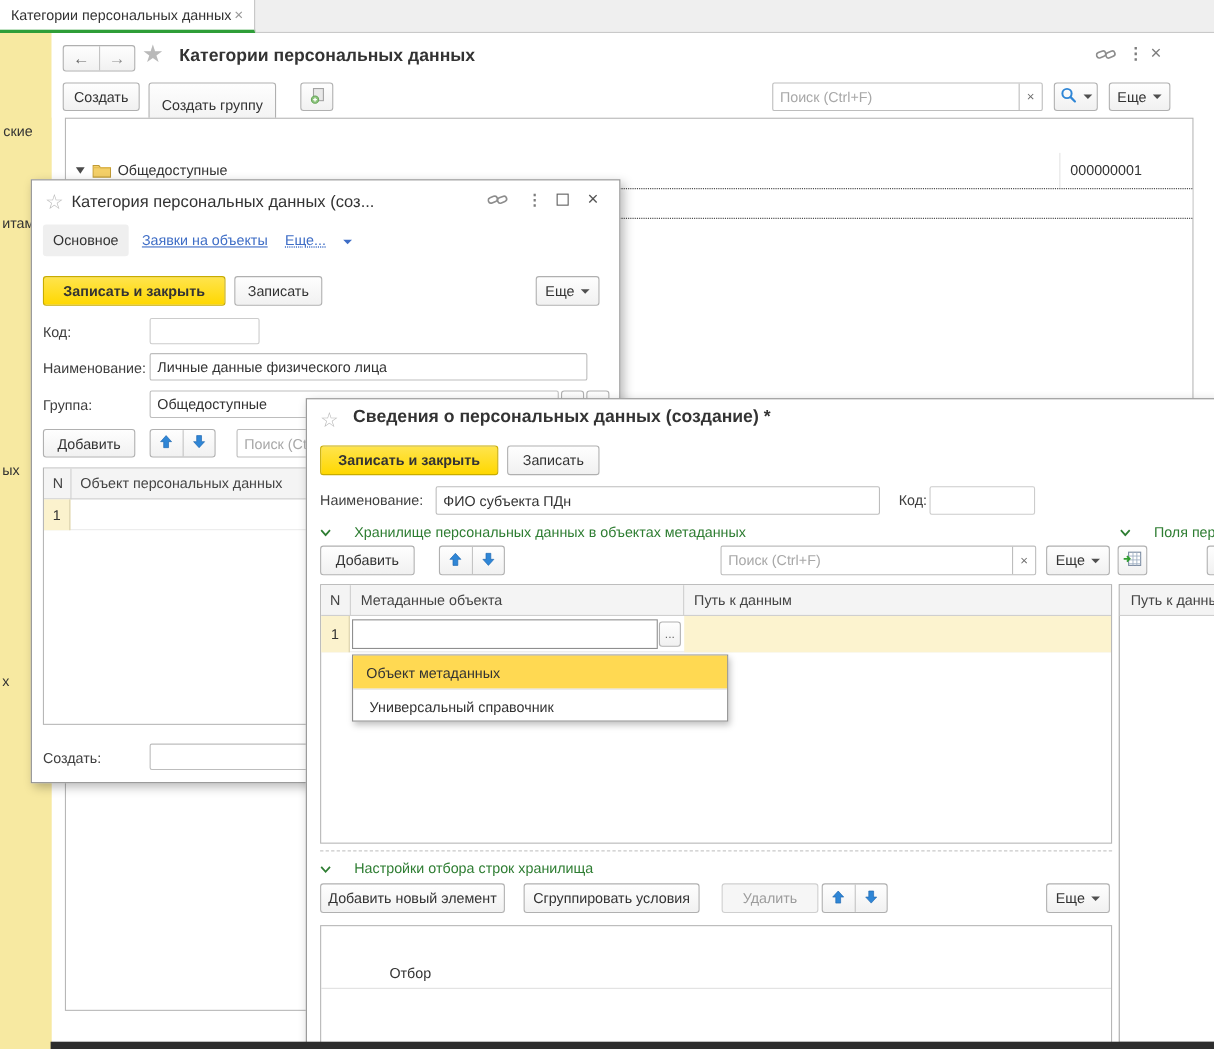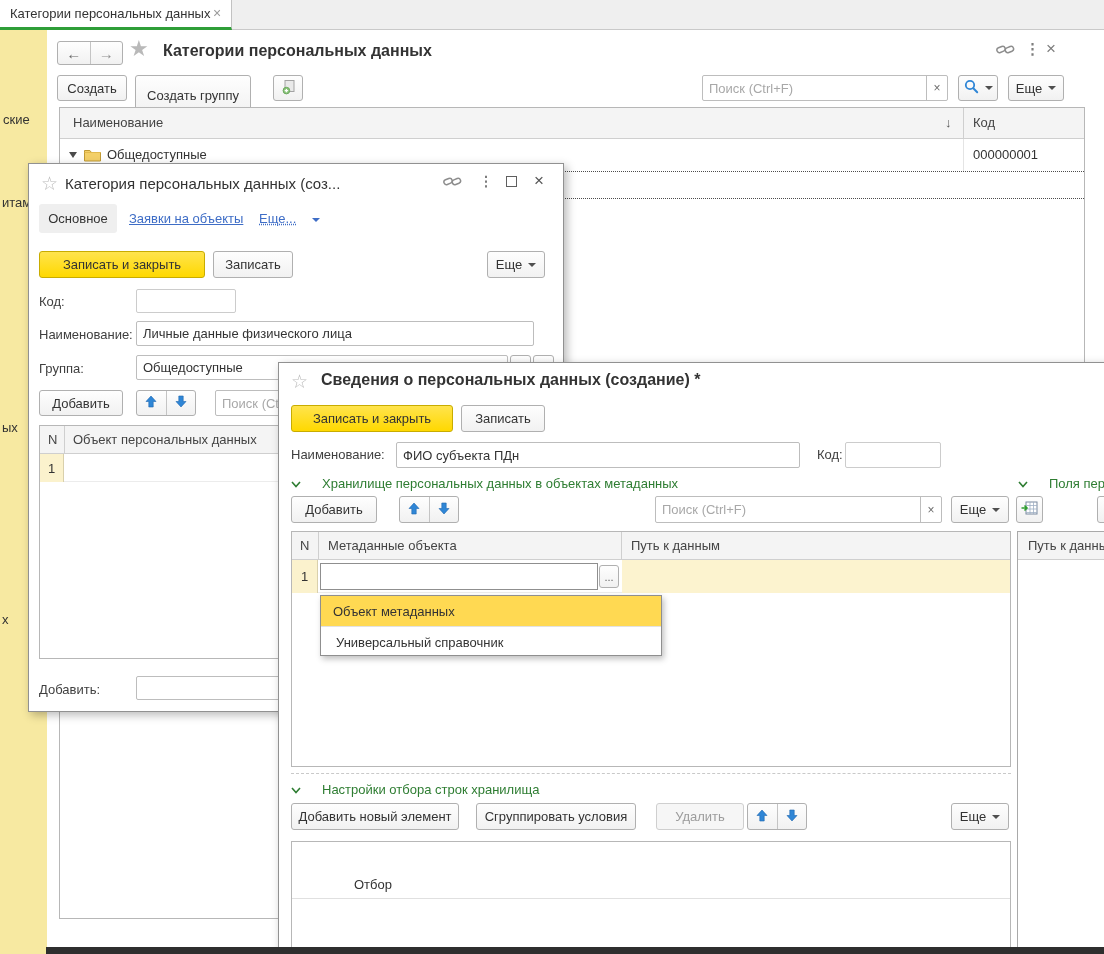--- a/index.html
+++ b/index.html
@@ -2,21 +2,21 @@
 <html><head>
 <meta charset="utf-8">
 <style>
   html,body{margin:0;padding:0;background:#fff}
   #app{position:relative;width:1104px;height:954px;overflow:hidden;background:#fff;
        font-family:"Liberation Sans",sans-serif;font-size:13px;color:#333}
   .abs{position:absolute;box-sizing:border-box}
   .btn{position:absolute;box-sizing:border-box;display:flex;align-items:center;justify-content:center;gap:6px;
        background:linear-gradient(#fefefe,#f1f1f1);border:1px solid #b0b0b0;border-radius:3px;
        font-size:13px;color:#333;cursor:default;white-space:nowrap}
-  .btn.yellow{background:linear-gradient(#ffe44d,#ffd800);border-color:#c8ac00;font-weight:400}
+  .btn.yellow{background:linear-gradient(#ffe44d,#ffd800);border-color:#c8ac00;font-weight:700}
   .btn.disabled{color:#9c9c9c;background:#f6f6f6;border-color:#cfcfcf}
   .caret{width:0;height:0;border-left:4px solid transparent;border-right:4px solid transparent;border-top:4px solid #4f4f4f}
   .inp{position:absolute;box-sizing:border-box;border:1px solid #bdbdbd;border-radius:2px;background:#fff;
        font:13px "Liberation Sans",sans-serif;color:#333;padding:0 6px;outline:none}
   .inp::placeholder{color:#a8a8a8}
   .inp-flat{border:none;border-radius:0;background:transparent;width:100%;height:100%;
        font:13px "Liberation Sans",sans-serif;color:#333;padding:0 6px;outline:none;box-sizing:border-box}
   .inp-flat::placeholder{color:#a8a8a8}
   .srch{position:absolute;box-sizing:border-box;border:1px solid #bdbdbd;border-radius:2px;background:#fff;display:flex}
   .srch .xseg{width:20px;border-left:1px solid #bdbdbd;display:flex;align-items:center;justify-content:center;
@@ -111,26 +111,20 @@
           </svg></span>
       <span class="caret"></span>
       </div>
     <div class="btn" style="left:961px;top:45px;width:56px;height:26px">
       <span>Еще</span>
       <span class="caret"></span>
       </div>
   </div>
 
   <div class="tbl" style="left:59px;top:107px;width:1026px;height:812px">
-    <div class="thead abs" style="left:0;top:0;width:1024px;height:31px">
-      <span class="abs" style="left:13px;top:7px;color:#444">Наименование</span>
-      <span class="abs" style="left:885px;top:7px;color:#555">↓</span>
-      <span class="abs" style="left:913px;top:7px;color:#444">Код</span>
-      <div class="abs" style="left:903px;top:0;width:1px;height:31px;background:#cfcfcf"></div>
-    </div>
     <div class="abs" style="left:0;top:31px;width:1024px;height:32px">
       <div class="abs" style="left:9px;top:13px;width:0;height:0;border-left:4px solid transparent;border-right:4px solid transparent;border-top:6px solid #4a4a4a"></div>
       <span class="abs" style="left:24px;top:9px">
         <svg width="17" height="14" viewBox="0 0 17 14">
           <path d="M0.5 2.5 h5.4 l1.6 2 h9 v8.5 h-16 z" fill="#f3cf68" stroke="#c09a35"></path>
           <path d="M0.5 4.5 h16" stroke="#e2b94d" stroke-width="1"></path>
           </svg></span>
       <span class="abs" style="left:47px;top:8px">Общедоступные</span>
       <span class="abs" style="left:913px;top:8px">000000001</span>
       <div class="abs" style="left:903px;top:0;width:1px;height:32px;background:#e4e4e4"></div>
@@ -205,21 +199,21 @@
         <div class="abs" style="left:24px;top:0;width:1px;height:28px;background:#cfcfcf"></div>
         <span class="abs" style="left:33px;top:6px;color:#444">Объект персональных данных</span>
       </div>
       <div class="abs" style="left:0;top:28px;width:514px;height:28px;border-bottom:1px solid #ececec">
         <div class="ncell abs" style="left:0;top:0;width:24px;height:28px">
           <span>1</span>
           </div>
       </div>
     </div>
 
-    <span class="lbl" style="left:10px;top:518px">Добавить:</span>
+    <span class="lbl" style="left:10px;top:518px">Создать:</span>
     <input class="inp" readonly="" style="left: 107px; top: 512px; width: 372px; height: 24px;">
   </div>
 
   <div class="dlg" style="left:278px;top:362px;width:850px;height:600px;z-index:20;overflow:hidden">
     <span class="abs star" style="left:12px;top:7px;font-size:19px">☆</span>
     <div class="abs" style="left:42px;top:8px;font-size:16px;font-weight:700;color:#333;white-space:nowrap">Сведения о персональных данных (создание) *</div>
 
     <div class="btn yellow" style="left:12px;top:42px;width:162px;height:27px">
       <span>Записать и закрыть</span>
       </div>

